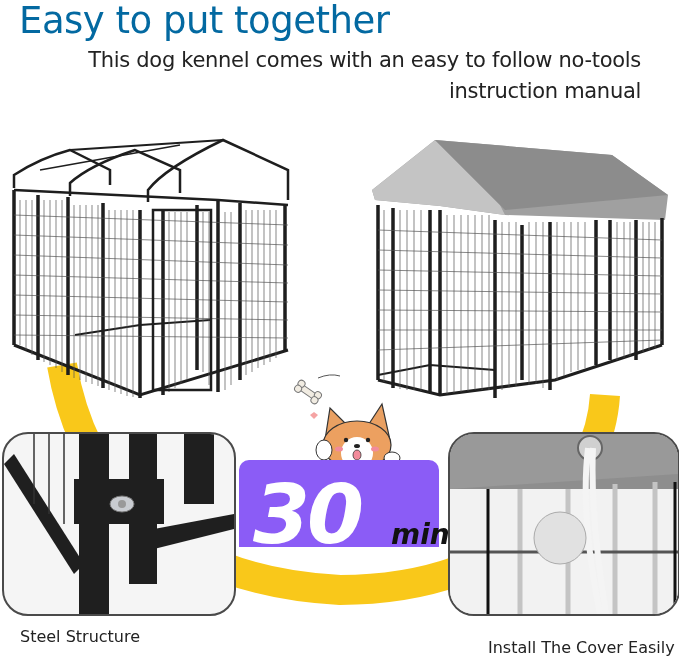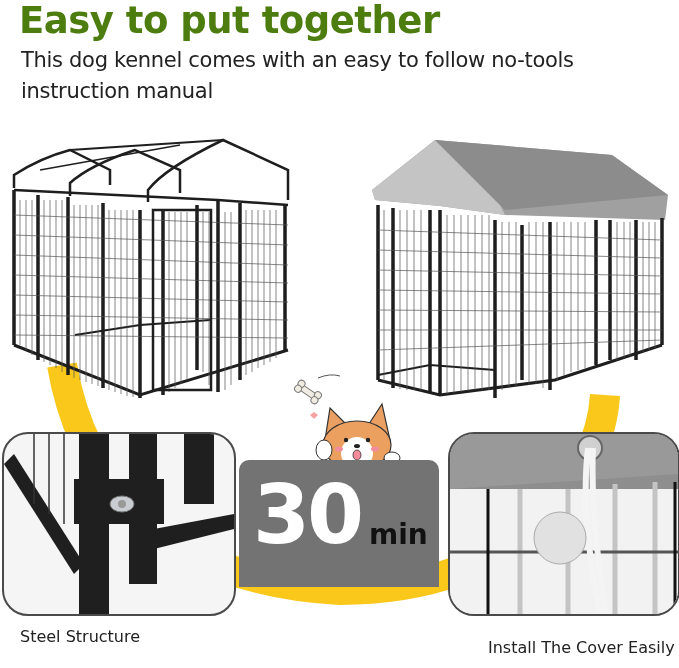--- a/index.html
+++ b/index.html
@@ -3,45 +3,45 @@
 <meta charset="utf-8">
 <style>
   html, body { margin: 0; padding: 0; }
   body {
     width: 679px; height: 668px; position: relative; overflow: hidden;
     background: #ffffff;
     font-family: "DejaVu Sans", "Liberation Sans", sans-serif;
   }
   .title {
     position: absolute; left: 19px; top: 0px;
-    font-size: 37px; font-weight: bold; color: #4d7c0f; letter-spacing: -0.5px;
+    font-size: 37px; font-weight: normal; color: #0369a1; letter-spacing: -0.5px;
     font-family: "DejaVu Sans", sans-serif; line-height: 42px;
   }
   .subtitle {
     position: absolute; left: 21px; top: 45px; width: 620px;
     font-size: 21px; color: #222; line-height: 31px;
-    font-family: "DejaVu Sans", sans-serif; letter-spacing: -0.3px;
+    font-family: "DejaVu Sans", sans-serif; letter-spacing: -0.3px; text-align: right;
   }
   svg.art { position: absolute; left: 0; top: 0; }
   .panel {
     position: absolute; border: 2px solid #4a4a4a; border-radius: 26px; overflow: hidden;
     background: #f3f3f3;
   }
   .panel-left { left: 2px; top: 432px; width: 230px; height: 180px; background:#f5f5f5; }
   .panel-right { left: 448px; top: 432px; width: 228px; height: 180px; background:#eee; }
   .badge {
-    position: absolute; left: 239px; top: 460px; width: 200px; height: 127px;
-    background: #737373; border-radius: 10px 10px 0 0;
+    position: absolute; left: 239px; top: 460px; width: 200px; height: 87px;
+    background: #8b5cf6; border-radius: 10px 10px 0 0; font-style: italic;
   }
   .badge-num {
     position: absolute; left: 14px; top: 10px; font-size: 82px; font-weight: bold; color: #ffffff;
     font-family: "DejaVu Sans", sans-serif; line-height: 90px; letter-spacing: -3px;
   }
   .badge-unit {
-    position: absolute; left: 130px; top: 60px; font-size: 28px; font-weight: bold; color: #111;
+    position: absolute; left: 152px; top: 60px; font-size: 28px; font-weight: bold; color: #111;
     font-family: "DejaVu Sans", sans-serif; line-height: 30px;
   }
   .caption {
     position: absolute; font-size: 16px; color: #222; line-height: 22px;
     font-family: "DejaVu Sans", sans-serif;
   }
   .cap-left { left: 20px; top: 626px; }
   .cap-right { left: 488px; top: 637px; }
 </style>
 </head>

